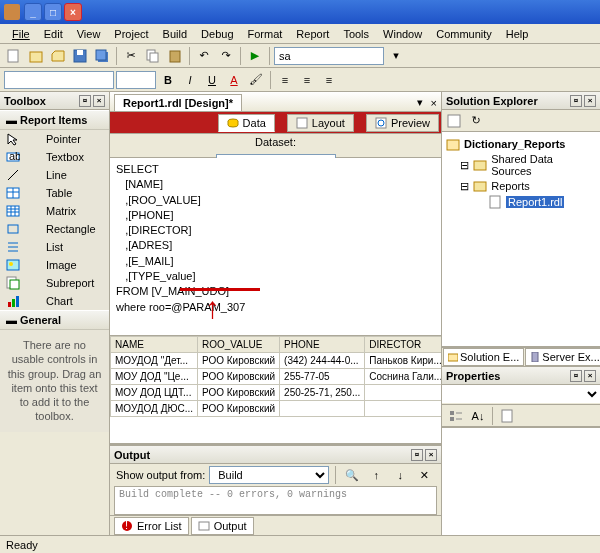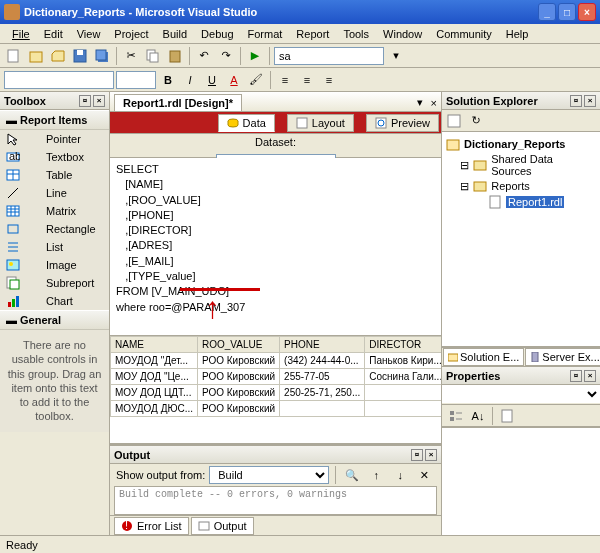--- a/index.html
+++ b/index.html
@@ -59,21 +59,20 @@
 .prop-body { flex: 1; background: #fff; border-top: 1px solid #aca899; padding: 4px; }
 .prop-tb { height: 22px; border-bottom: 1px solid #aca899; display: flex; align-items: center; padding: 2px 4px; gap: 2px; }
 .statusbar { height: 18px; background: #ece9d8; border-top: 1px solid #aca899; display: flex; align-items: center; padding: 0 6px; }
 svg { display: block; }
 </style>
 </head>
 <body>
 
 <div class="titlebar">
   <span class="icon"></span>
-  <span class="title">Dictionary_Reports - Microsoft Visual Studio</span>
   <div class="winbtns">
     <span>_</span>
     <span>□</span>
     <span class="close">×</span>
   </div>
 </div>
 
 <div class="menubar">
   <span><u>File</u></span>
   <span>Edit</span>
@@ -187,34 +186,34 @@
             <svg width="14" height="14">
               <rect x="1" y="3" width="12" height="8" fill="#fff" stroke="#06c"></rect>
               <text x="3" y="10" font-size="8" fill="#000">ab</text>
             </svg>
           </span>
           <span>Textbox</span>
         </div>
       <div class="tool-item">
           <span class="tool-icon">
             <svg width="14" height="14">
+              <line x1="2" y1="12" x2="12" y2="2" stroke="#000"></line>
+            </svg>
+          </span>
+          <span>Line</span>
+        </div>
+      <div class="tool-item">
+          <span class="tool-icon">
+            <svg width="14" height="14">
               <rect x="1" y="2" width="12" height="10" fill="#fff" stroke="#06c"></rect>
               <line x1="1" y1="6" x2="13" y2="6" stroke="#06c"></line>
               <line x1="7" y1="2" x2="7" y2="12" stroke="#06c"></line>
             </svg>
           </span>
           <span>Table</span>
-        </div>
-      <div class="tool-item">
-          <span class="tool-icon">
-            <svg width="14" height="14">
-              <line x1="2" y1="12" x2="12" y2="2" stroke="#000"></line>
-            </svg>
-          </span>
-          <span>Line</span>
         </div>
       <div class="tool-item">
           <span class="tool-icon">
             <svg width="14" height="14">
               <rect x="1" y="2" width="12" height="10" fill="#fff" stroke="#06c"></rect>
               <line x1="1" y1="5" x2="13" y2="5" stroke="#06c"></line>
               <line x1="1" y1="8" x2="13" y2="8" stroke="#06c"></line>
               <line x1="5" y1="2" x2="5" y2="12" stroke="#06c"></line>
               <line x1="9" y1="2" x2="9" y2="12" stroke="#06c"></line>
             </svg>

